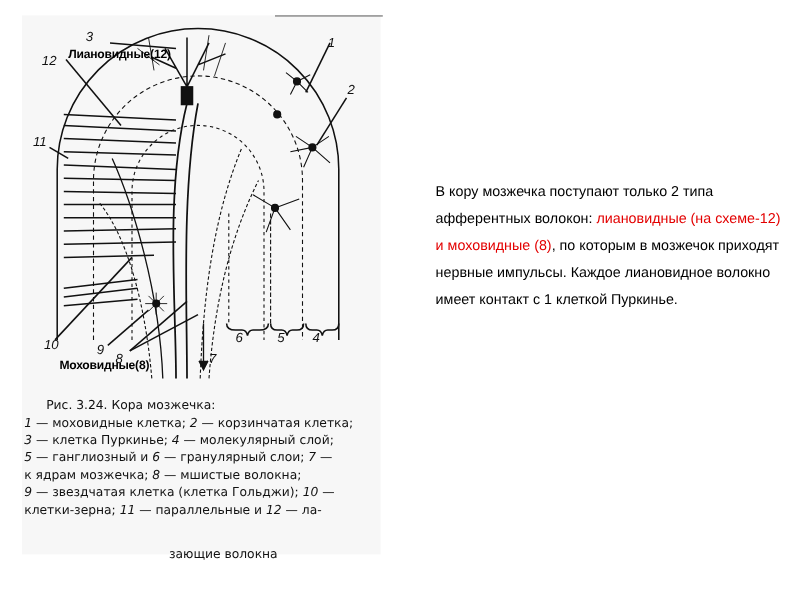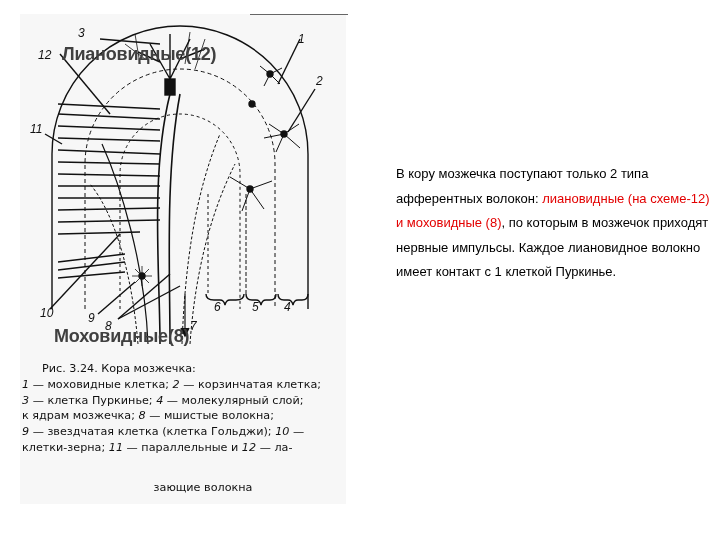--- a/index.html
+++ b/index.html
@@ -15,21 +15,21 @@
       position: absolute; left: 250px; top: 14px; width: 98px; height: 1px; background: #666;
     }
     .diagram {
       position: absolute; left: 20px; top: 14px; width: 326px; height: 340px;
     }
     .num {
       position: absolute; font-family: "Liberation Sans", sans-serif; font-style: italic;
       font-size: 12px; color: #111;
     }
     .overlay-label {
-      position: absolute; color: #404040; font-weight: bold; font-size: 18px;
+      position: absolute; color: #000000; font-weight: bold; font-size: 11px;
       font-family: "Liberation Sans", sans-serif; letter-spacing: -0.2px;
     }
     .caption {
       position: absolute; left: 22px; top: 361px; width: 322px;
       font-family: "DejaVu Sans", sans-serif; font-size: 11.2px; line-height: 15.8px; color: #111;
     }
     .caption .title { text-align: left; padding-left: 20px; }
     .caption .line { white-space: nowrap; }
     .caption .center { text-align: center; padding-left: 40px; margin-top: 24px; }
     .caption i { font-family: "DejaVu Sans", sans-serif; font-style: italic; }
@@ -135,20 +135,23 @@
 
 <div class="caption">
   <div class="title">Рис. 3.24. Кора мозжечка:</div>
   <div class="line">
     <i>1</i><span> — моховидные клетка; </span><i>2</i><span> — корзинчатая клетка;</span>
   </div>
   <div class="line">
     <i>3</i><span> — клетка Пуркинье; </span><i>4</i><span> — молекулярный слой;</span>
   </div>
   <div class="line">
+    <i>5</i><span> — ганглиозный и </span><i>6</i><span> — гранулярный слои; </span><i>7</i><span> —</span>
+  </div>
+  <div class="line">
     <span>к ядрам мозжечка; </span><i>8</i><span> — мшистые волокна;</span>
   </div>
   <div class="line">
     <i>9</i><span> — звездчатая клетка (клетка Гольджи); </span><i>10</i><span> —</span>
   </div>
   <div class="line">
     <span>клетки-зерна; </span><i>11</i><span> — параллельные и </span><i>12</i><span> — ла-</span>
   </div>
   <div class="center">зающие волокна</div>
 </div>

